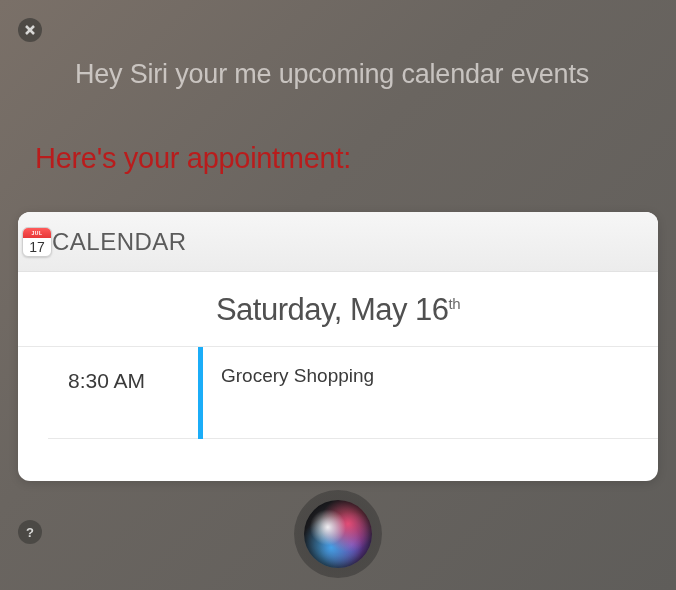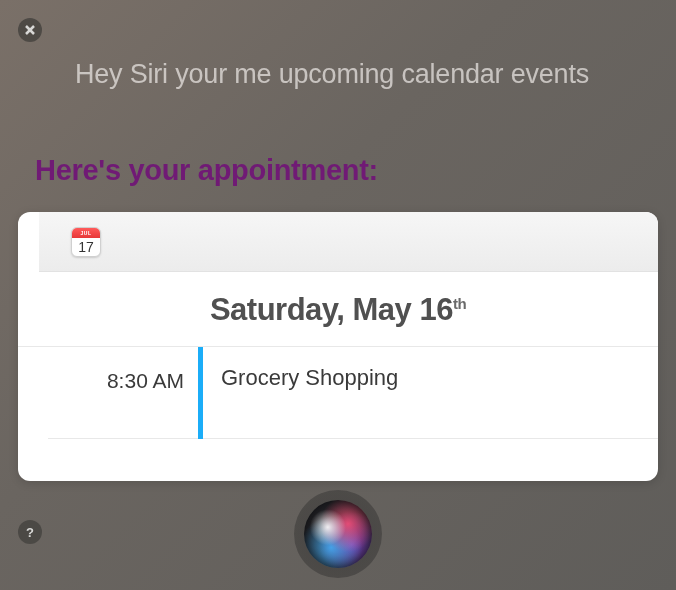--- a/index.html
+++ b/index.html
@@ -41,44 +41,43 @@
       left: 75px;
       right: 40px;
       color: rgba(235, 232, 228, 0.72);
       font-size: 27px;
       font-weight: 500;
       line-height: 1.2;
       letter-spacing: -0.2px;
     }
     .response-heading {
       position: absolute;
-      top: 154px;
+      top: 142px;
       left: 35px;
-      color: #701a75;
+      color: #b91c1c;
       font-size: 29px;
-      font-weight: 700;
+      font-weight: 400;
       letter-spacing: -0.3px;
     }
     .card {
       position: absolute;
       top: 212px;
       left: 18px;
       right: 18px;
       background: #ffffff;
       border-radius: 12px;
       overflow: hidden;
       box-shadow: 0 2px 10px rgba(0,0,0,0.15);
     }
     .card-header {
       background: linear-gradient(to bottom, #f6f6f6, #ececec);
-      padding: 15px 32px 14px;
+      padding: 15px 4px 14px;
       display: flex;
       align-items: center;
       border-bottom: 1px solid #e2e2e2;
-      margin-left: 21px;
     }
     .cal-icon {
       width: 30px;
       height: 30px;
       border-radius: 6px;
       background: #ffffff;
       border: 1px solid #d0d0d0;
       position: relative;
       overflow: hidden;
       box-shadow: 0 1px 2px rgba(0,0,0,0.15);
@@ -107,38 +106,38 @@
       letter-spacing: 0.5px;
     }
     .date-row {
       text-align: center;
       padding: 20px 0 18px;
       border-bottom: 1px solid #e8e8e8;
     }
     .date-text {
       font-size: 31px;
       color: #505050;
-      font-weight: 700;
+      font-weight: 400;
       letter-spacing: -0.5px;
       margin-top: 20px;
     }
     .date-text sup {
       font-size: 15px;
       vertical-align: super;
       color: #6a6a6a;
     }
     .event-row {
       display: flex;
       padding: 0;
       min-height: 92px;
     }
     .event-times {
       width: 150px;
       padding: 18px 14px 18px 20px;
-      text-align: right;
+      text-align: left;
       border-bottom: 1px solid #e8e8e8;
       margin-left: 30px;
     }
     .event-start {
       font-size: 21px;
       color: #3a3a3a;
       font-weight: 400;
       line-height: 1.5;
     }
     .event-end {
@@ -151,21 +150,21 @@
       width: 5px;
       background: #1badf8;
       margin-top: 0;
     }
     .event-content {
       flex: 1;
       padding: 18px 18px;
       border-bottom: 1px solid #e8e8e8;
     }
     .event-title {
-      font-size: 22px;
+      font-size: 19px;
       color: #3a3a3a;
       font-weight: 400;
     }
     .card-bottom-pad {
       height: 42px;
     }
     .help-btn {
       position: absolute;
       bottom: 46px;
       left: 18px;
@@ -222,20 +221,21 @@
 <div class="query">Hey Siri your me upcoming calendar events</div>
 
 <div class="response-heading">Here's your appointment:</div>
 
 <div class="card">
   <div class="card-header">
     <div class="cal-icon">
       <div class="top">JUL</div>
       <div class="num">17</div>
     </div>
+    <div class="card-title">CALENDAR</div>
   </div>
   <div class="date-row">
     <span class="date-text">
       <span>Saturday, May 16</span><sup>th</sup>
     </span>
   </div>
   <div class="event-row">
     <div class="event-times">
       <div class="event-start">8:30 AM</div>
     </div>

